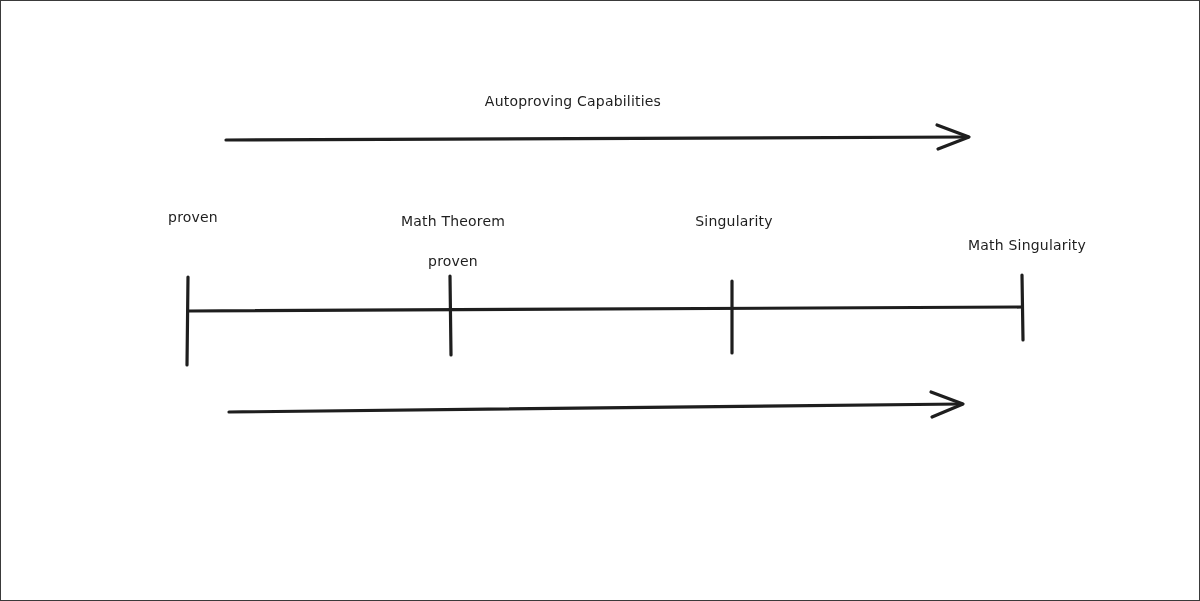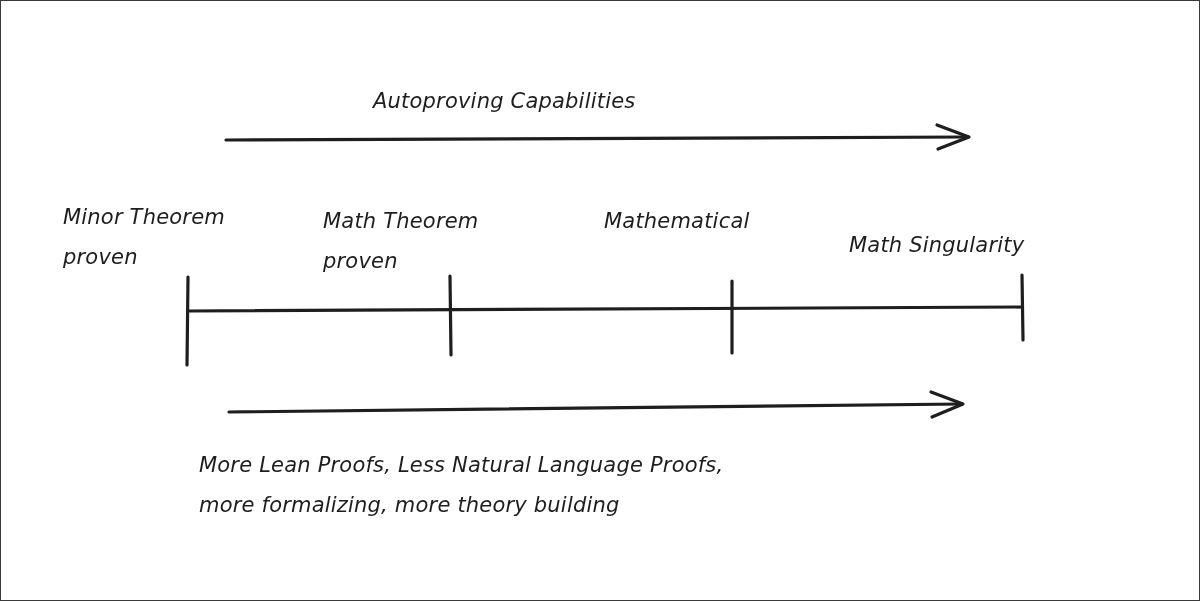--- a/index.html
+++ b/index.html
@@ -4,22 +4,22 @@
 <style>
   html, body { margin: 0; padding: 0; background: #ffffff; }
   body { width: 1200px; height: 601px; overflow: hidden; }
   #canvas {
     position: relative; width: 1198px; height: 599px;
     border: 1px solid #3a3a3a; background: #ffffff;
   }
   svg.draw { position: absolute; left: 0; top: 0; }
   .lbl {
     position: absolute; font-family: "DejaVu Sans", sans-serif;
-    font-size: 21px; color: #1e1e1e; 
-    line-height: 40px; white-space: nowrap; letter-spacing: 0.2px; font-style: italic;
+    font-size: 14px; color: #1e1e1e; text-align: center;
+    line-height: 40px; white-space: nowrap; letter-spacing: 0.2px;
   }
   .lbl span { display: block; }
 </style>
 </head>
 <body>
 
 <div id="canvas">
 
   <svg class="draw" width="1198" height="599" viewBox="0 0 1198 599">
     <g stroke="#1e1e1e" stroke-width="3.2" fill="none" stroke-linecap="round" stroke-linejoin="round">
@@ -42,35 +42,30 @@
         <path d="M930 391 L962 403 L931 416"></path>
       </g>
     </g>
   </svg>
 
   <div class="lbl" style="left:372px; top:80px; width:400px;">
     <span>Autoproving Capabilities</span>
   </div>
 
   <div class="lbl" style="left:62px; top:196px; width:260px;">
-    <span>Minor Theorem</span>
     <span>proven</span>
   </div>
 
   <div class="lbl" style="left:322px; top:200px; width:260px;">
     <span>Math Theorem</span>
     <span>proven</span>
   </div>
 
   <div class="lbl" style="left:603px; top:200px; width:260px;">
-    <span>Mathematical</span>
+    <span>Singularity</span>
   </div>
 
-  <div class="lbl" style="left:848px; top:224px; width:260px;">
+  <div class="lbl" style="left:896px; top:224px; width:260px;">
     <span>Math Singularity</span>
   </div>
 
-  <div class="lbl" style="left:198px; top:444px; width:720px;">
-    <span>More Lean Proofs, Less Natural Language Proofs,</span>
-    <span>more formalizing, more theory building</span>
-  </div>
 
 </div>
 
 </body></html>

